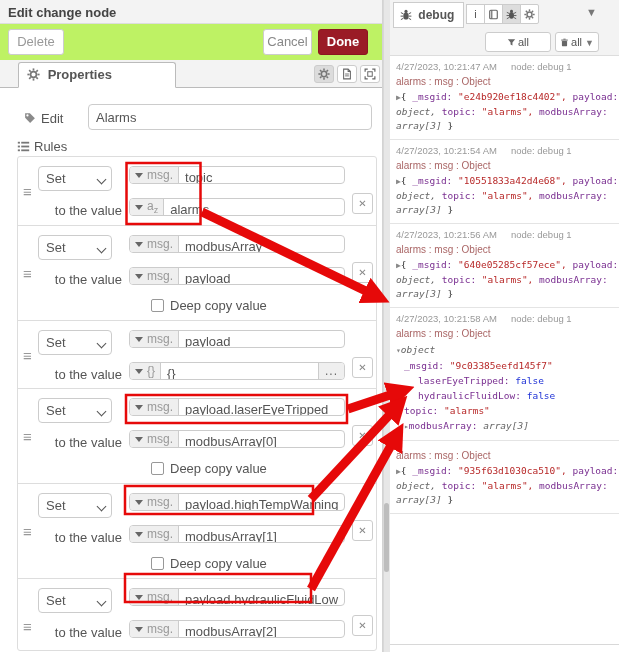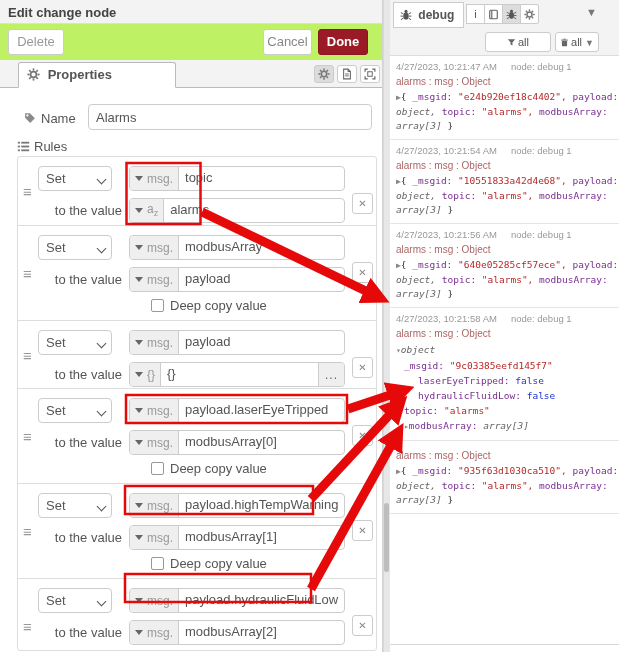--- a/index.html
+++ b/index.html
@@ -34,21 +34,21 @@
   .rules-list { position:absolute; left:17px; top:156px; width:360px; height:495px;
     border:1px solid #ddd; border-radius:3px; overflow:hidden; background:#fff; }
   .rule { position:relative; width:100%; }
   .rule + .rule { border-top:1px solid #ddd; }
   .h68 { height:68px; } .h95 { height:95px; }
   .handle { position:absolute; left:5px; top:50%; transform:translateY(-50%); color:#999; font-size:15px; cursor:grab; }
   .sel { position:absolute; left:20px; top:9px; width:74px; height:25px; border:1px solid #ccc; border-radius:4px;
     background:#fff; font-size:13px; color:#555; line-height:23px; padding-left:7px; cursor:pointer; }
   .sel-caret { position:absolute; right:6px; top:9px; width:7px; height:7px; border-right:1.6px solid #555;
     border-bottom:1.6px solid #555; transform:rotate(45deg); }
-  .tfield { position:absolute; left:111px; top:9px; width:216px; height:25px; border:1px solid #ccc;
+  .tfield { position:absolute; left:111px; top:9px; width:216px; height:18px; border:1px solid #ccc;
     border-radius:4px; background:#fff; font-size:13px; color:#555; display:flex; align-items:stretch; overflow:hidden; }
   .tfield.vrow { top:41px; }
   .tsel { background:#efefef; border-right:1px solid #ccc; display:flex; align-items:center; padding:0 5px 0 5px;
     cursor:pointer; color:#888; white-space:nowrap; }
   .car { width:0; height:0; border-left:4px solid transparent; border-right:4px solid transparent;
     border-top:5px solid #666; margin-right:4px; }
   .tlabel { font-size:12px; color:#999; }
   .tval { padding:3px 0 0 6px; color:#555; white-space:nowrap; }
   .az sub { font-size:9px; }
   .exp { margin-left:auto; background:#efefef; border:none; border-left:1px solid #ccc; width:26px;
@@ -202,21 +202,21 @@
     <button class="mini m3">
       <svg width="12" height="12">
           <use href="#i-expand"></use>
         </svg>
     </button>
   </div>
 
   <span class="lbl" style="left:24px;top:111px;">
     <svg width="12" height="12" style="vertical-align:-1px;margin-right:5px;">
         <use href="#i-tag"></use>
-      </svg><span>Name</span>
+      </svg><span>Edit</span>
   </span>
   <input class="name-input" value="Alarms" style="">
 
   <span class="lbl" style="left:17px;top:139px;">
     <svg width="13" height="13" style="vertical-align:-2px;margin-right:4px;">
         <use href="#i-list"></use>
       </svg><span>Rules</span>
   </span>
 
   <div class="rules-list">

